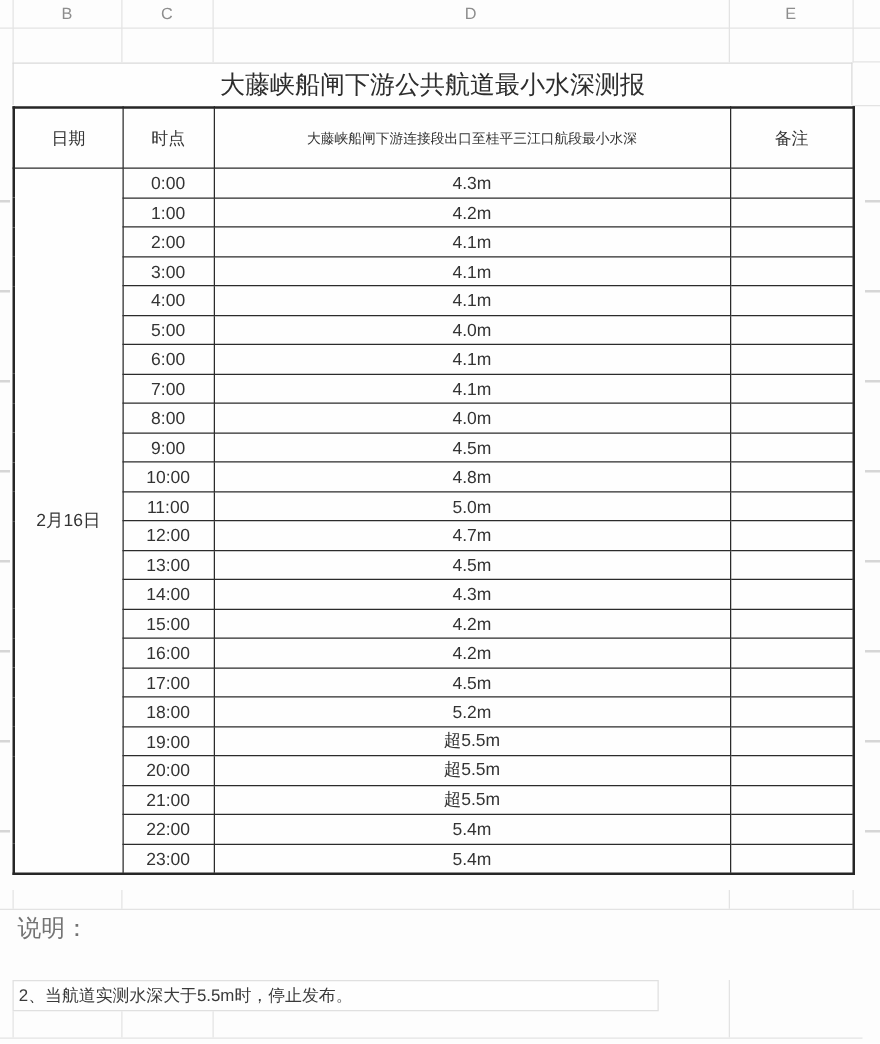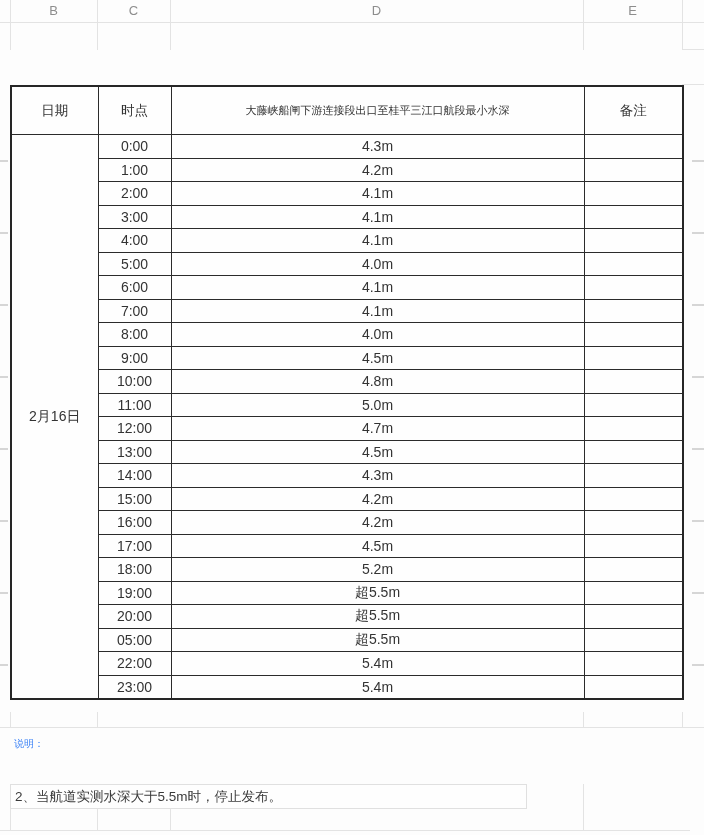--- a/index.html
+++ b/index.html
@@ -25,21 +25,21 @@
                 border-collapse:collapse; table-layout:fixed; background:#fefefe; }
   #depthTable th, #depthTable td { border:1.5px solid #2b2b2b; padding:0; text-align:center;
                 font-weight:normal; overflow:hidden; white-space:nowrap; }
   #depthTable { border:2px solid #262626; }
   #depthTable thead th { height:47px; font-size:13.5px; color:#333; }
   #depthTable thead th.depth-h { font-size:11px; }
   #depthTable tbody td { height:22.5px; font-size:14px; color:#333; }
   #depthTable td.date-cell { font-size:14px; }
 
   
-  .note-heading { position:absolute; left:14px; top:727px; height:33px; line-height:33px; font-size:10px; color:#3b82f6; }
+  .note-heading { position:absolute; left:14px; top:727px; height:33px; line-height:33px; font-size:19px; color:#737373; }
   .note-box { position:absolute; left:10px; background:#fefefe; border:1px solid #e0e0e0;
               font-size:13.5px; color:#3a3a3a; padding-left:4px; box-sizing:border-box; }
   #note1 { top:760px; width:672px; height:24px; line-height:22px; }
   #note2 { top:784px; width:517px; height:25px; line-height:23px; }
 </style>
 </head>
 <body>
 
 <div id="sheet">
 
@@ -50,20 +50,21 @@
   <div class="vgrid" style="left:583px; top:0; height:50px;"></div>
   <div class="vgrid" style="left:682px; top:0; height:50px;"></div>
   <div class="hgrid" style="left:682px; top:49px; width:22px;"></div>
   <div class="hgrid" style="left:682px; top:84px; width:22px;"></div>
 
   <div class="colletter" style="left:10px;  width:87px;">B</div>
   <div class="colletter" style="left:97px;  width:73px;">C</div>
   <div class="colletter" style="left:170px; width:413px;">D</div>
   <div class="colletter" style="left:583px; width:99px;">E</div>
 
+  <div id="titleCell">大藤峡船闸下游公共航道最小水深测报</div>
 
   <table id="depthTable">
     <colgroup>
       <col style="width:87px;">
         <col style="width:73px;">
         <col style="width:413px;">
         <col style="width:99px;">
     </colgroup>
     <thead>
       <tr>
@@ -174,21 +175,21 @@
           <td>19:00</td>
           <td>超5.5m</td>
           <td></td>
         </tr>
         <tr>
           <td>20:00</td>
           <td>超5.5m</td>
           <td></td>
         </tr>
         <tr>
-          <td>05:00</td>
+          <td>21:00</td>
           <td>超5.5m</td>
           <td></td>
         </tr>
         <tr>
           <td>22:00</td>
           <td>5.4m</td>
           <td></td>
         </tr>
         <tr>
           <td>23:00</td>

